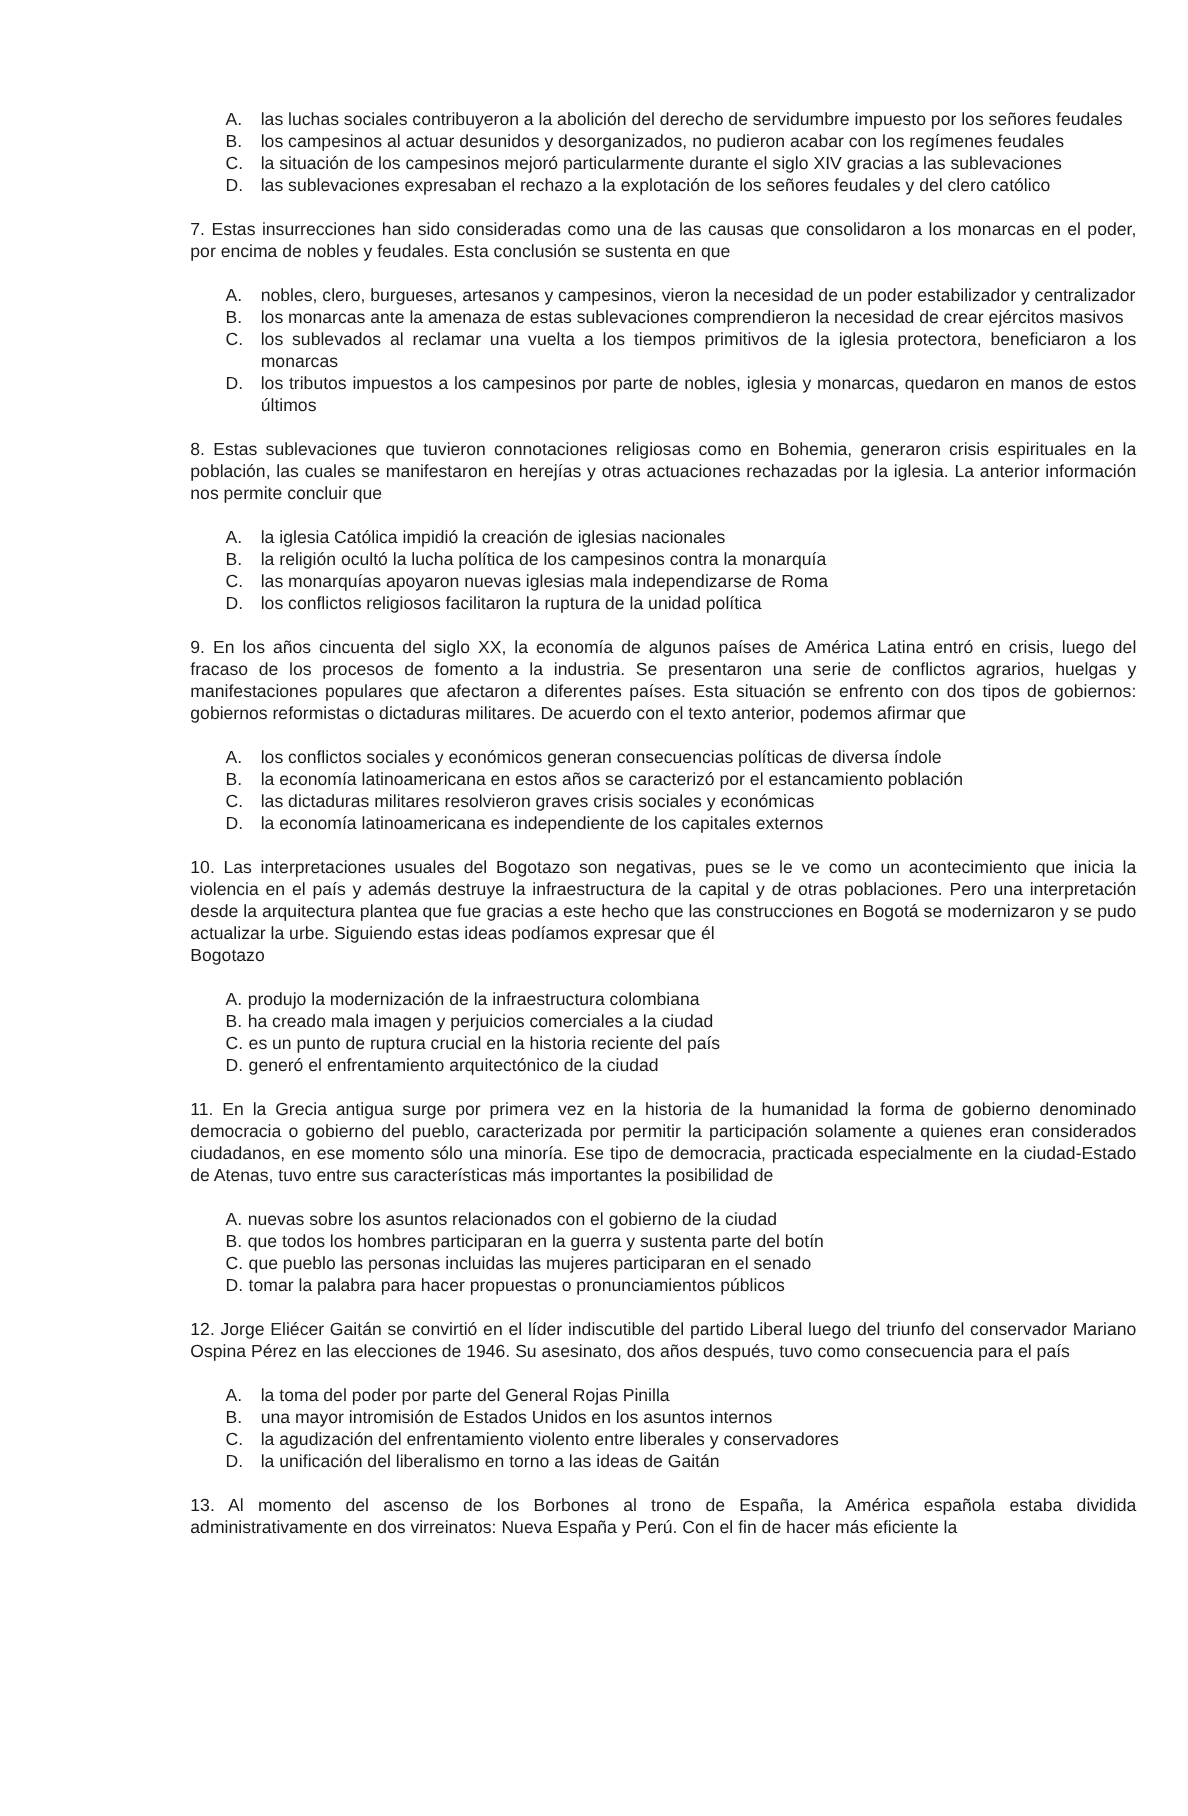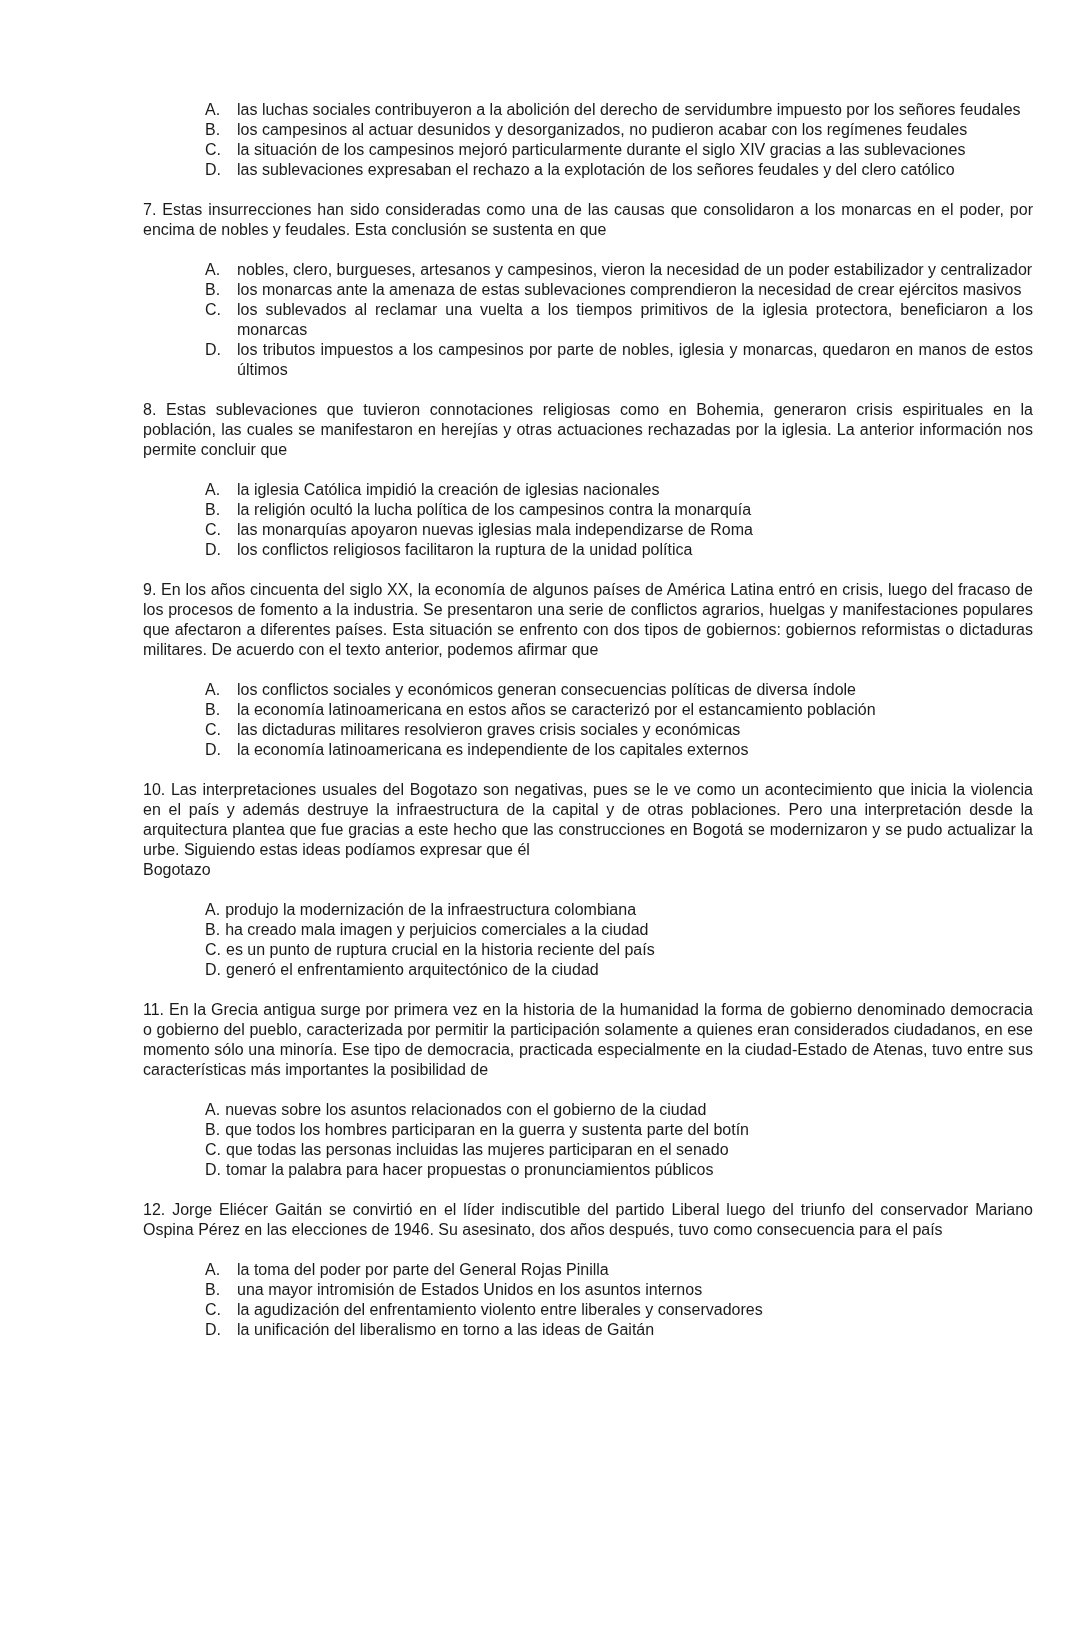--- a/index.html
+++ b/index.html
@@ -7,21 +7,21 @@
   .page {
     position: absolute; left: 143px; top: 100px; width: 890px;
     font-family: "Liberation Sans", sans-serif; font-size: 16px; line-height: 20px;
     color: #1a1a1a;
   }
   .opts { margin-left: 62px; }
   .opt { display: flex; text-align: justify; }
   .opt .letter { flex: 0 0 32px; }
   .opt .text { flex: 1; }
   .opts.compact .opt .letter { flex: 0 0 auto; margin-right: 5px; }
-  .question { text-align: justify; margin-top: 20px; }
+  .question { text-align: justify; margin-top: 20px; margin-left: 30px; }
   .question + .opts { margin-top: 20px; }
 </style>
 </head>
 <body>
 
 <div class="page">
 
   <div class="opts">
     <div class="opt">
         <span class="letter">A.</span>
@@ -126,21 +126,21 @@
     <div class="opt">
         <span class="letter">A.</span>
         <span class="text">nuevas sobre los asuntos relacionados con el gobierno de la ciudad</span>
       </div>
     <div class="opt">
         <span class="letter">B.</span>
         <span class="text">que todos los hombres participaran en la guerra y sustenta parte del botín</span>
       </div>
     <div class="opt">
         <span class="letter">C.</span>
-        <span class="text">que todas las personas incluidas las mujeres participaran en el senado</span>
+        <span class="text">que pueblo las personas incluidas las mujeres participaran en el senado</span>
       </div>
     <div class="opt">
         <span class="letter">D.</span>
         <span class="text">tomar la palabra para hacer propuestas o pronunciamientos públicos</span>
       </div>
   </div>
 
   <div class="question"><span>12.</span> <span>Jorge Eliécer Gaitán se convirtió en el líder indiscutible del partido Liberal luego del triunfo del conservador Mariano Ospina Pérez en las elecciones de 1946. Su asesinato, dos años después, tuvo como consecuencia para el país</span></div>
   <div class="opts">
     <div class="opt">
@@ -154,14 +154,15 @@
     <div class="opt">
         <span class="letter">C.</span>
         <span class="text">la agudización del enfrentamiento violento entre liberales y conservadores</span>
       </div>
     <div class="opt">
         <span class="letter">D.</span>
         <span class="text">la unificación del liberalismo en torno a las ideas de Gaitán</span>
       </div>
   </div>
 
+  <div class="question"><span>13.</span> <span>Al momento del ascenso de los Borbones al trono de España, la América española estaba dividida administrativamente en dos virreinatos: Nueva España y Perú. Con el fin de hacer más eficiente la</span></div>
 
 </div>
 
 </body></html>

